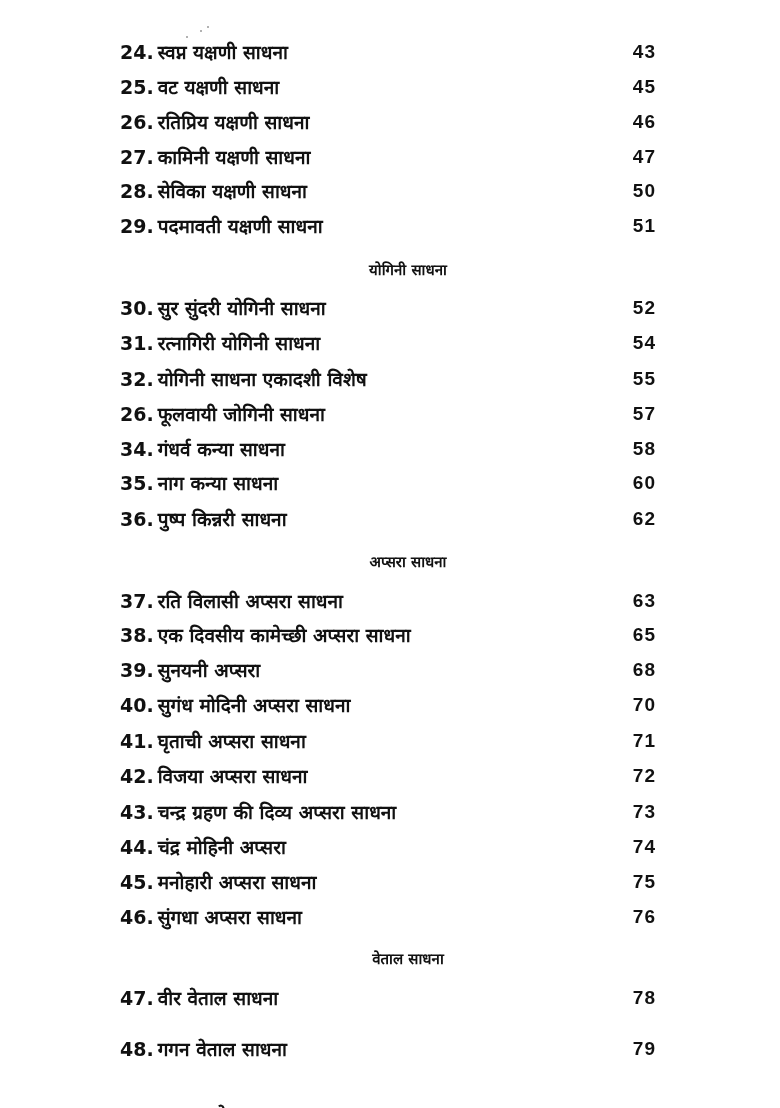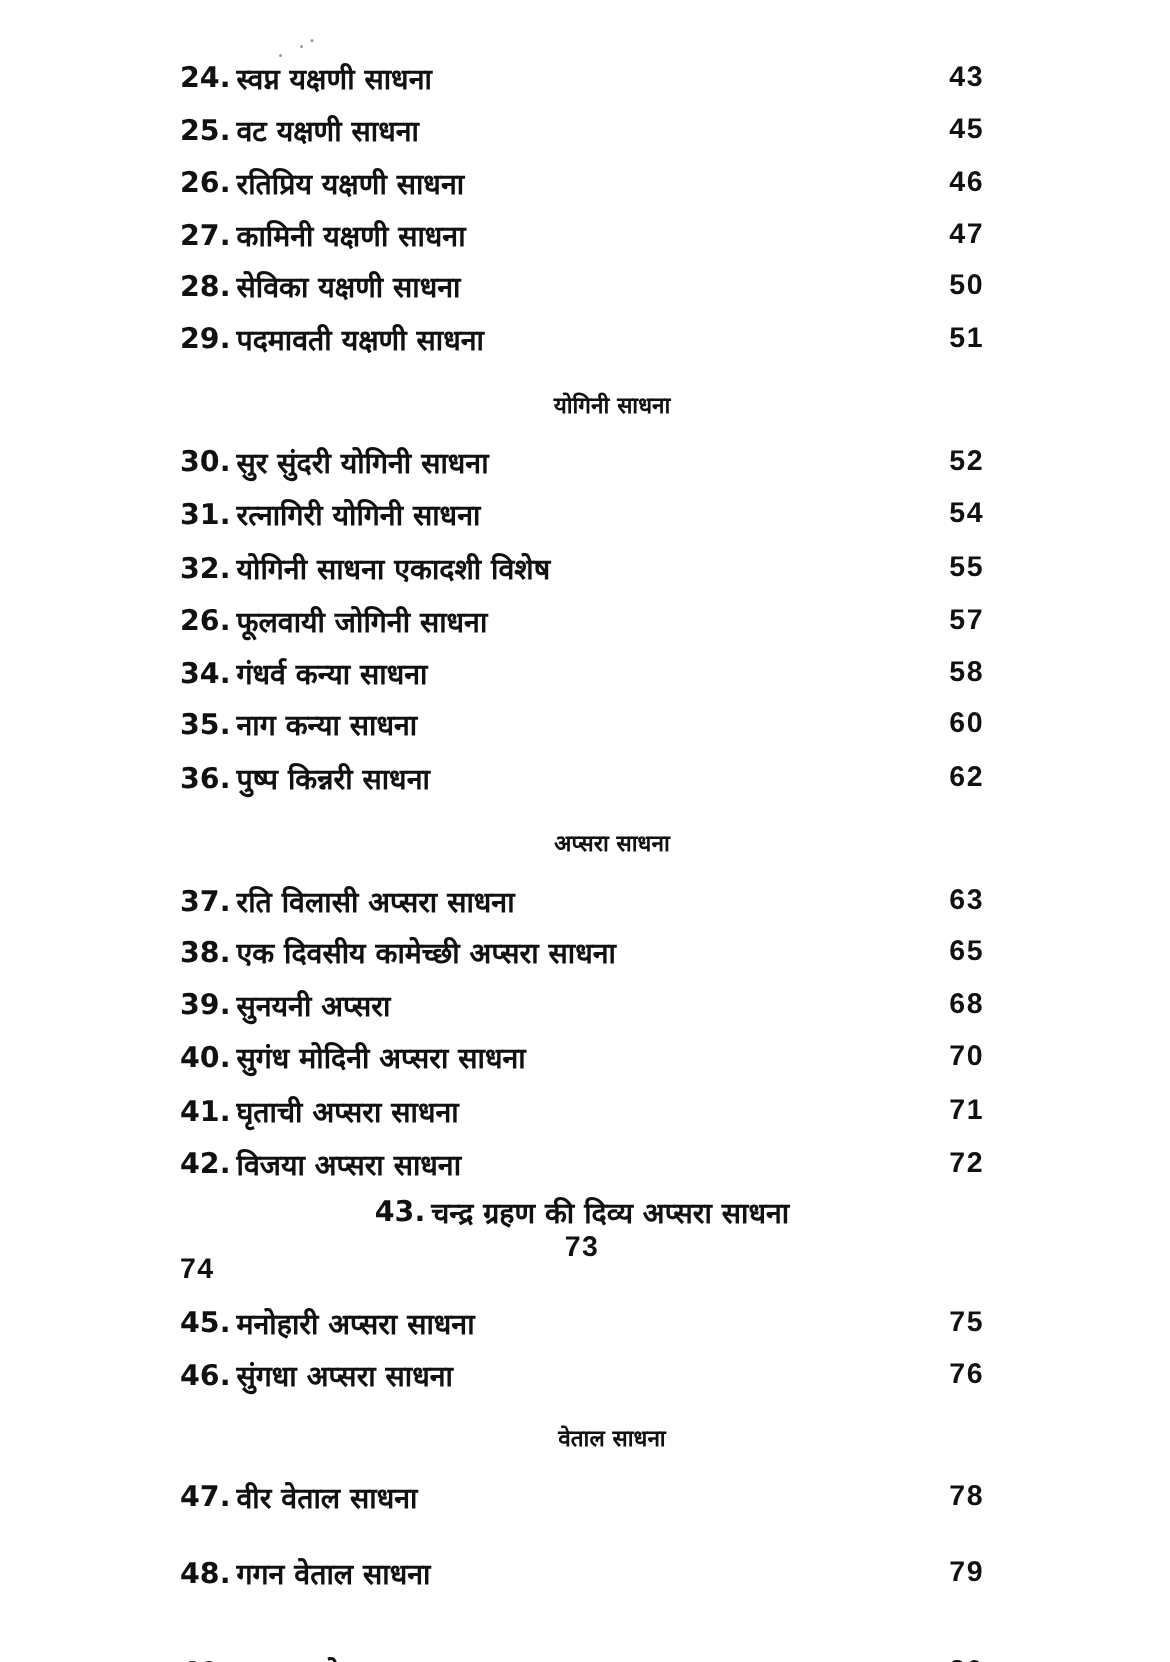--- a/index.html
+++ b/index.html
@@ -158,28 +158,32 @@
     </span>
     <span class="page-no">71</span>
   </div>
     <div class="row" style="top: 759px;">
     <span class="title">
       <span class="num">42.</span>
       <span class="text">विजया अप्सरा साधना</span>
     </span>
     <span class="page-no">72</span>
   </div>
-    <div class="row" style="top: 795px; flex-direction: column;">
+    <div class="row" style="top: 795px;">
     <span class="title">
       <span class="num">43.</span>
       <span class="text">चन्द्र ग्रहण की दिव्य अप्सरा साधना</span>
     </span>
     <span class="page-no">73</span>
   </div>
     <div class="row" style="top: 830px;">
+    <span class="title">
+      <span class="num">44.</span>
+      <span class="text">चंद्र मोहिनी अप्सरा</span>
+    </span>
     <span class="page-no">74</span>
   </div>
     <div class="row" style="top: 865px;">
     <span class="title">
       <span class="num">45.</span>
       <span class="text">मनोहारी अप्सरा साधना</span>
     </span>
     <span class="page-no">75</span>
   </div>
     <div class="row" style="top: 900px;">

